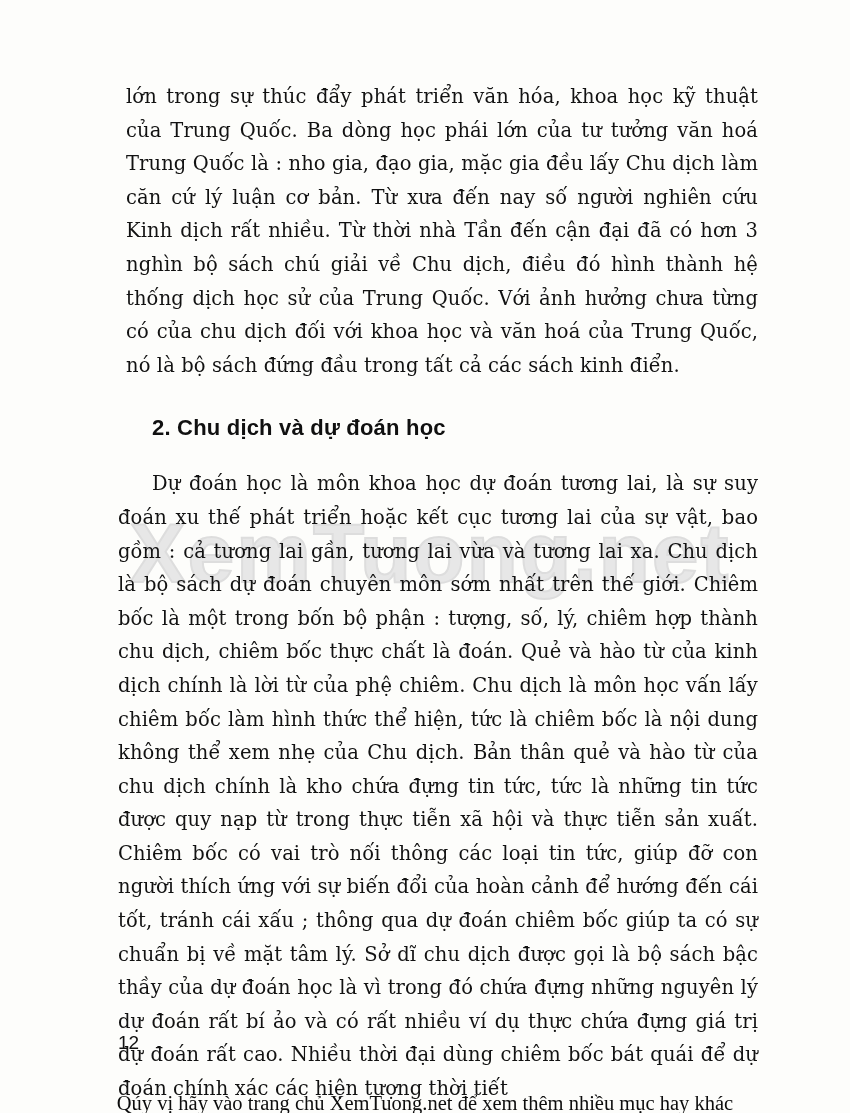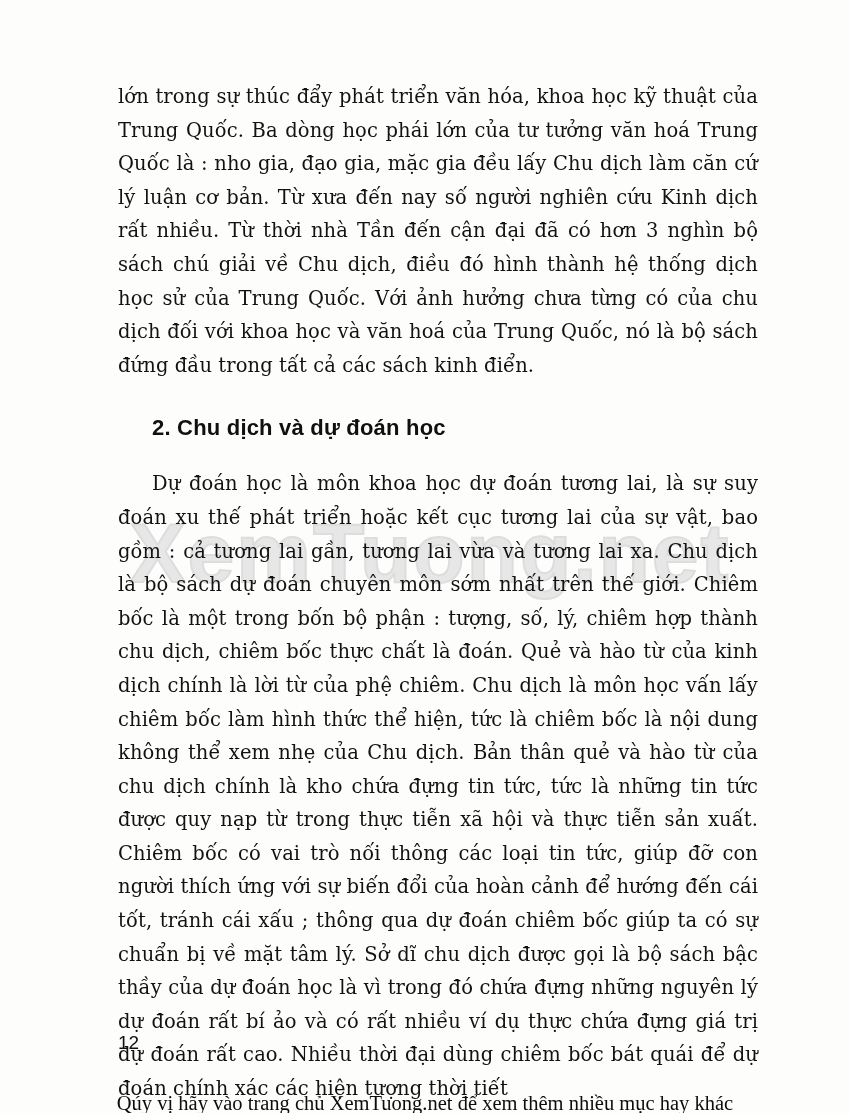--- a/index.html
+++ b/index.html
@@ -56,20 +56,21 @@
     font-size: 19.5px;
     line-height: 33.6px;
     text-align: justify;
     text-justify: inter-word;
     color: #121212;
     font-family: "DejaVu Serif", serif;
     letter-spacing: 0.1px;
   }
   p.para.first {
     margin-bottom: 0;
+    margin-left: 8px;
   }
   .para-indent {
     display: inline-block;
     width: 34px;
   }
   h2.section-heading {
     margin: 33px 0 26px 0;
     padding-left: 34px;
     font-family: "Liberation Sans", sans-serif;
     font-size: 22px;

